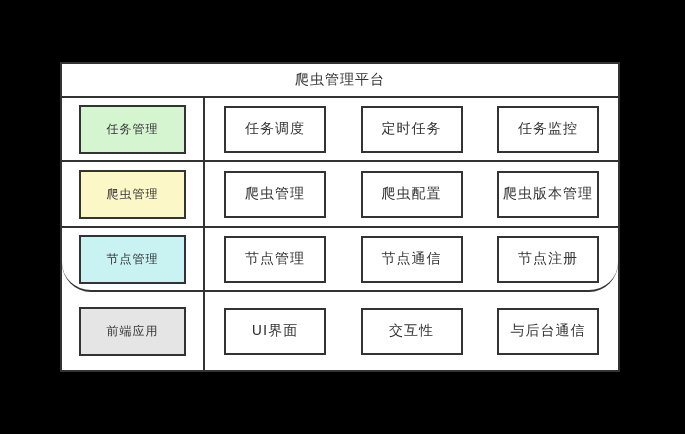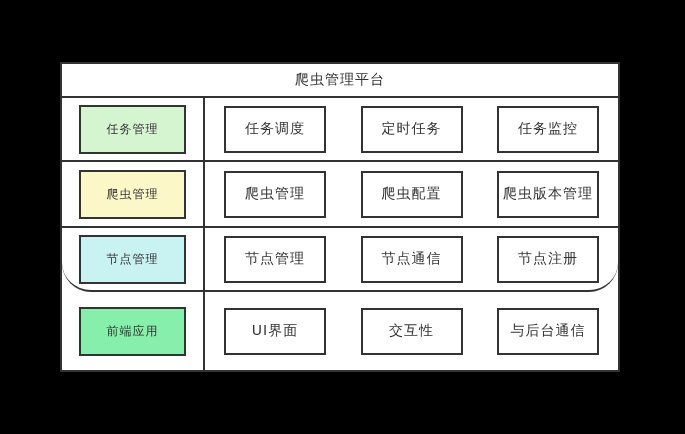--- a/index.html
+++ b/index.html
@@ -107,21 +107,21 @@
     </div>
     <div class="right-cell">
       <div class="item-box">节点管理</div>
       <div class="item-box">节点通信</div>
       <div class="item-box">节点注册</div>
     </div>
   </div>
 
   <div class="row row-4">
     <div class="left-cell">
-      <div class="category-box" style="background-color: #86efac;">前端应用</div>
+      <div class="category-box" style="background-color: #e5e5e5;">前端应用</div>
     </div>
     <div class="right-cell">
       <div class="item-box">UI界面</div>
       <div class="item-box">交互性</div>
       <div class="item-box">与后台通信</div>
     </div>
   </div>
 
 </div>
 

